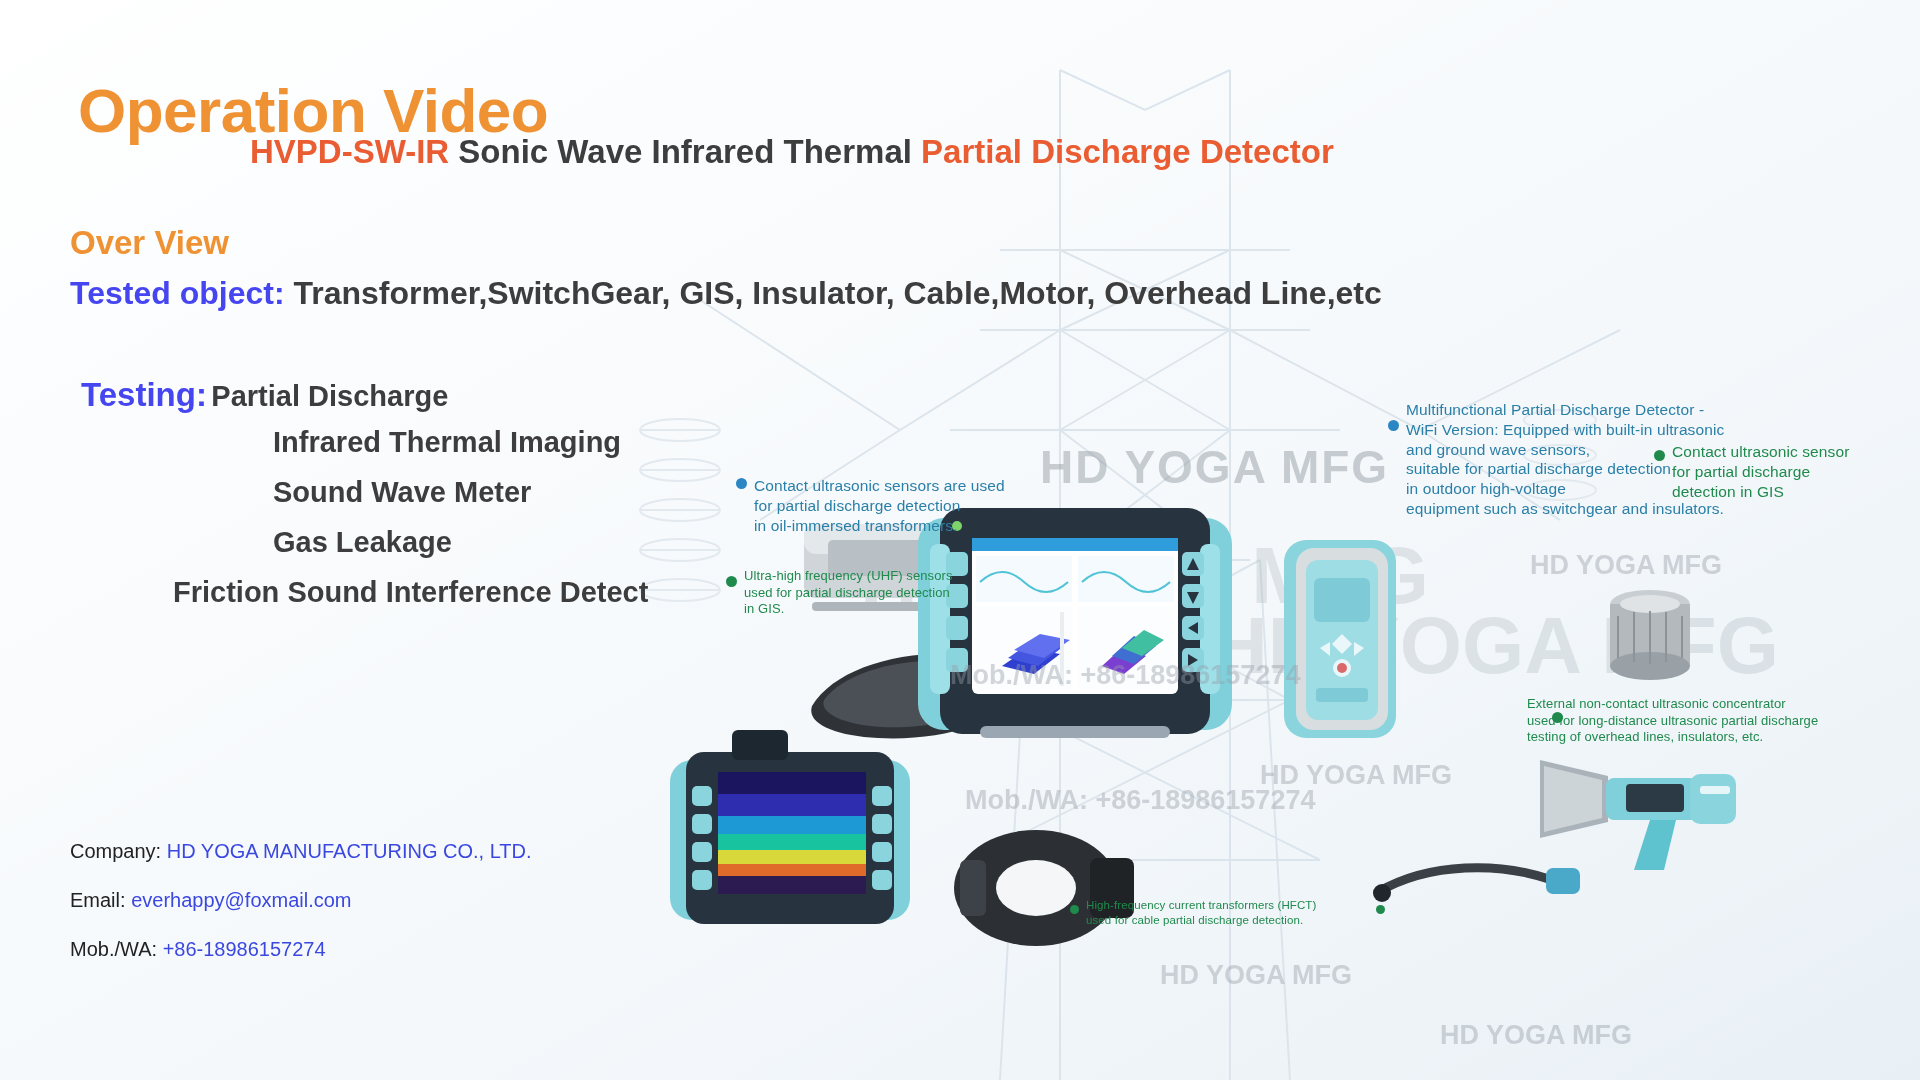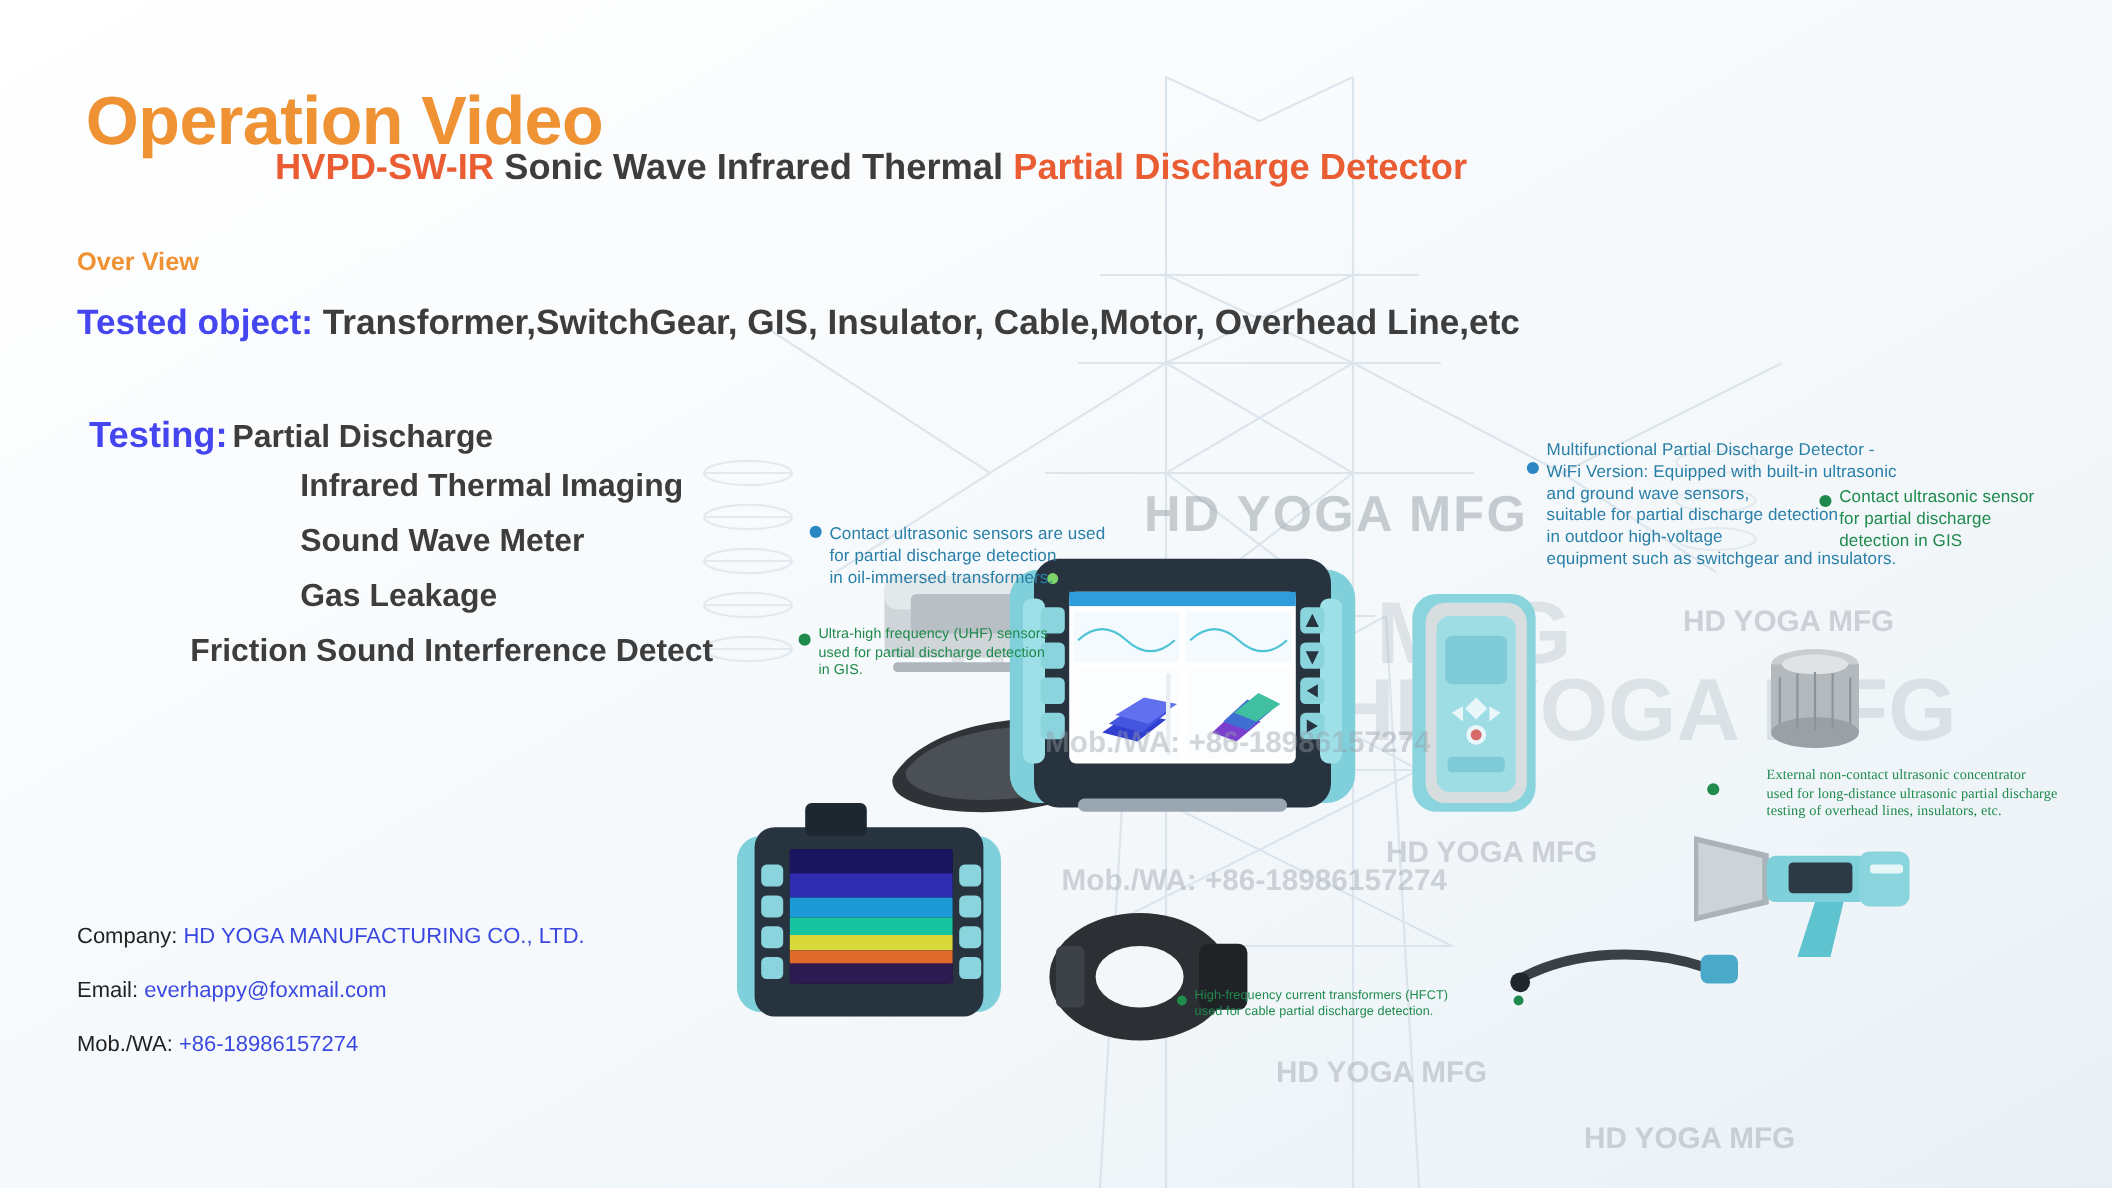--- a/index.html
+++ b/index.html
@@ -27,21 +27,21 @@
     letter-spacing:-0.5px;white-space:nowrap;margin-top:37px;
   }
   .subtitle{
     position:absolute;left:250px;top:133px;
     font-size:33px;font-weight:bold;white-space:nowrap;color:#3d3d3d;
   }
   .subtitle .hl{color:#ea5c32;}
 
   .overview{
     position:absolute;left:70px;top:224px;
-    font-size:23px;font-weight:bold;color:#ef9234;white-space:nowrap;
+    font-size:33px;font-weight:bold;color:#ef9234;white-space:nowrap;
   }
   .tested{
     position:absolute;left:70px;top:275px;
     font-size:32px;font-weight:bold;white-space:nowrap;color:#3d3d3d;
   }
   .tested .lbl{color:#4646f0;}
 
   .testing-block{position:absolute;left:81px;top:376px;}
   .testing-row{height:50px;white-space:nowrap;}
   .testing-lbl{
@@ -340,21 +340,21 @@
     <div class="anno green" style="left:932px;top:112px;">Contact ultrasonic sensor
 for partial discharge
 detection in GIS</div>
 
     <div class="dot green" style="left:-14px;top:246px;"></div>
     <div class="anno green sm" style="left:4px;top:238px;">Ultra-high frequency (UHF) sensors
 used for partial discharge detection
 in GIS.</div>
 
     <div class="dot green" style="left:812px;top:382px;"></div>
-    <div class="anno green sm" style="left:866px;top:366px;font-family:Liberation Serif, serif;">External non-contact ultrasonic concentrator
+    <div class="anno green sm" style="left:787px;top:366px;">External non-contact ultrasonic concentrator
 used for long-distance ultrasonic partial discharge
 testing of overhead lines, insulators, etc.</div>
 
     <div class="dot green" style="left:330px;top:575px;width:9px;height:9px;"></div>
     <div class="anno green sm" style="left:346px;top:568px;font-size:11.5px;">High-frequency current transformers (HFCT)
 used for cable partial discharge detection.</div>
 
     <div class="dot green" style="left:636px;top:575px;width:9px;height:9px;"></div>
 
   </div>

